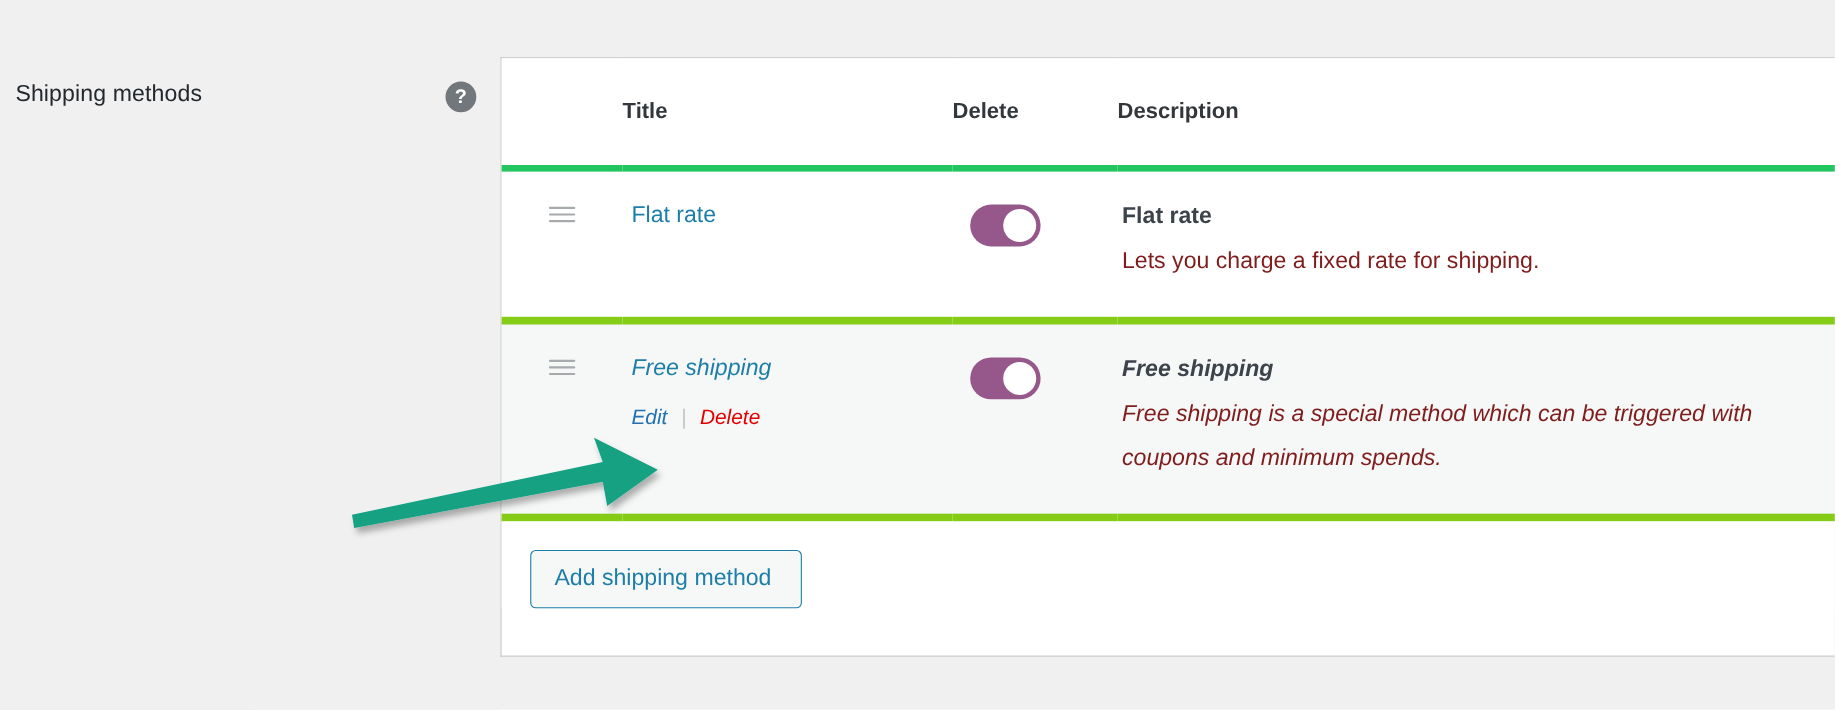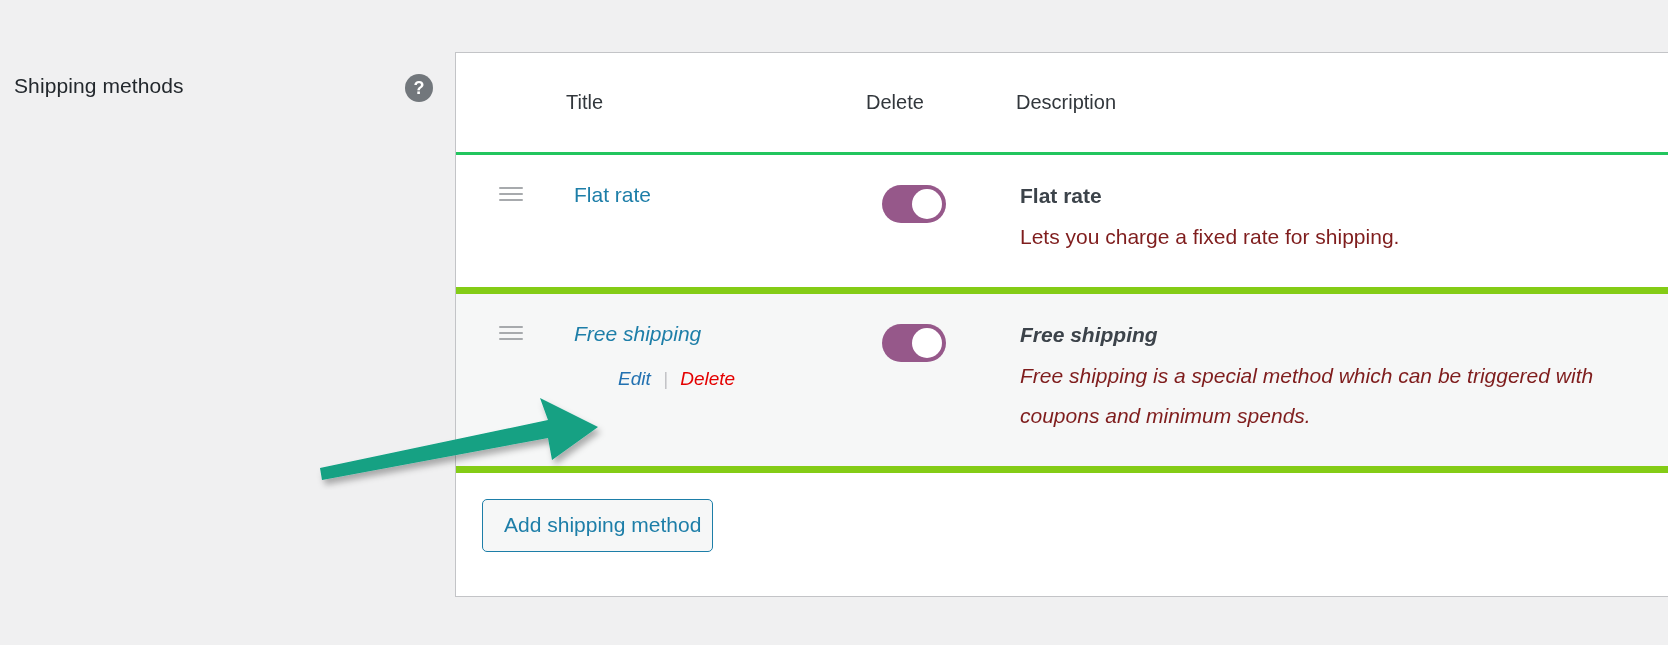--- a/index.html
+++ b/index.html
@@ -74,23 +74,23 @@
   table.methods col.c-title { width: 300px; }
   table.methods col.c-enab  { width: 150px; }
   table.methods col.c-desc  { width: 653px; }
 
   table.methods thead th {
     height: 100px;
     padding: 0 0 0 0;
     text-align: left;
     vertical-align: middle;
     font-size: 20px;
-    font-weight: normal;
+    font-weight: bold;
     color: #32373c;
-    border-bottom: 3px solid #22c55e;
+    border-bottom: 6px solid #22c55e;
     background: #ffffff;
   }
   th.h-sort { }
   th.h-title { padding-left: 8px; }
   th.h-enabled { padding-left: 0px; }
   th.h-desc { padding-left: 4px; }
 
   table.methods tbody tr.row-1 { background: #ffffff; }
   table.methods tbody tr.row-2 { background: #f6f7f7; font-style: italic; }
   table.methods tbody tr { border-bottom: 7px solid #84cc16; }
@@ -126,21 +126,20 @@
     cursor: pointer;
     display: inline-block;
     line-height: 24px;
   }
 
   .row-actions {
     margin-top: 22px;
     font-size: 19px;
     line-height: 22px;
     white-space: nowrap;
-    margin-left: 44px;
   }
   .row-actions a {
     text-decoration: none;
     cursor: pointer;
   }
   .action-edit { color: #2271b1; }
   .action-delete { color: #e40000; }
   .action-sep {
     color: #c3c4c7;
     padding: 0 7px;
@@ -187,21 +186,21 @@
     background: #ffffff;
   }
   .btn-secondary {
     display: inline-block;
     font-family: "Liberation Sans", sans-serif;
     font-size: 21px;
     color: #1d7ea8;
     background: #f6f7f7;
     border: 1px solid #1d7ea8;
     border-radius: 5px;
-    padding: 13px 11px 14px 21px;
+    padding: 13px 27px 14px 21px;
     cursor: pointer;
     line-height: 24px;
   }
 
   
   .annotation-arrow {
     position: absolute;
     left: 300px; top: 380px;
     width: 320px; height: 110px;
     pointer-events: none;

